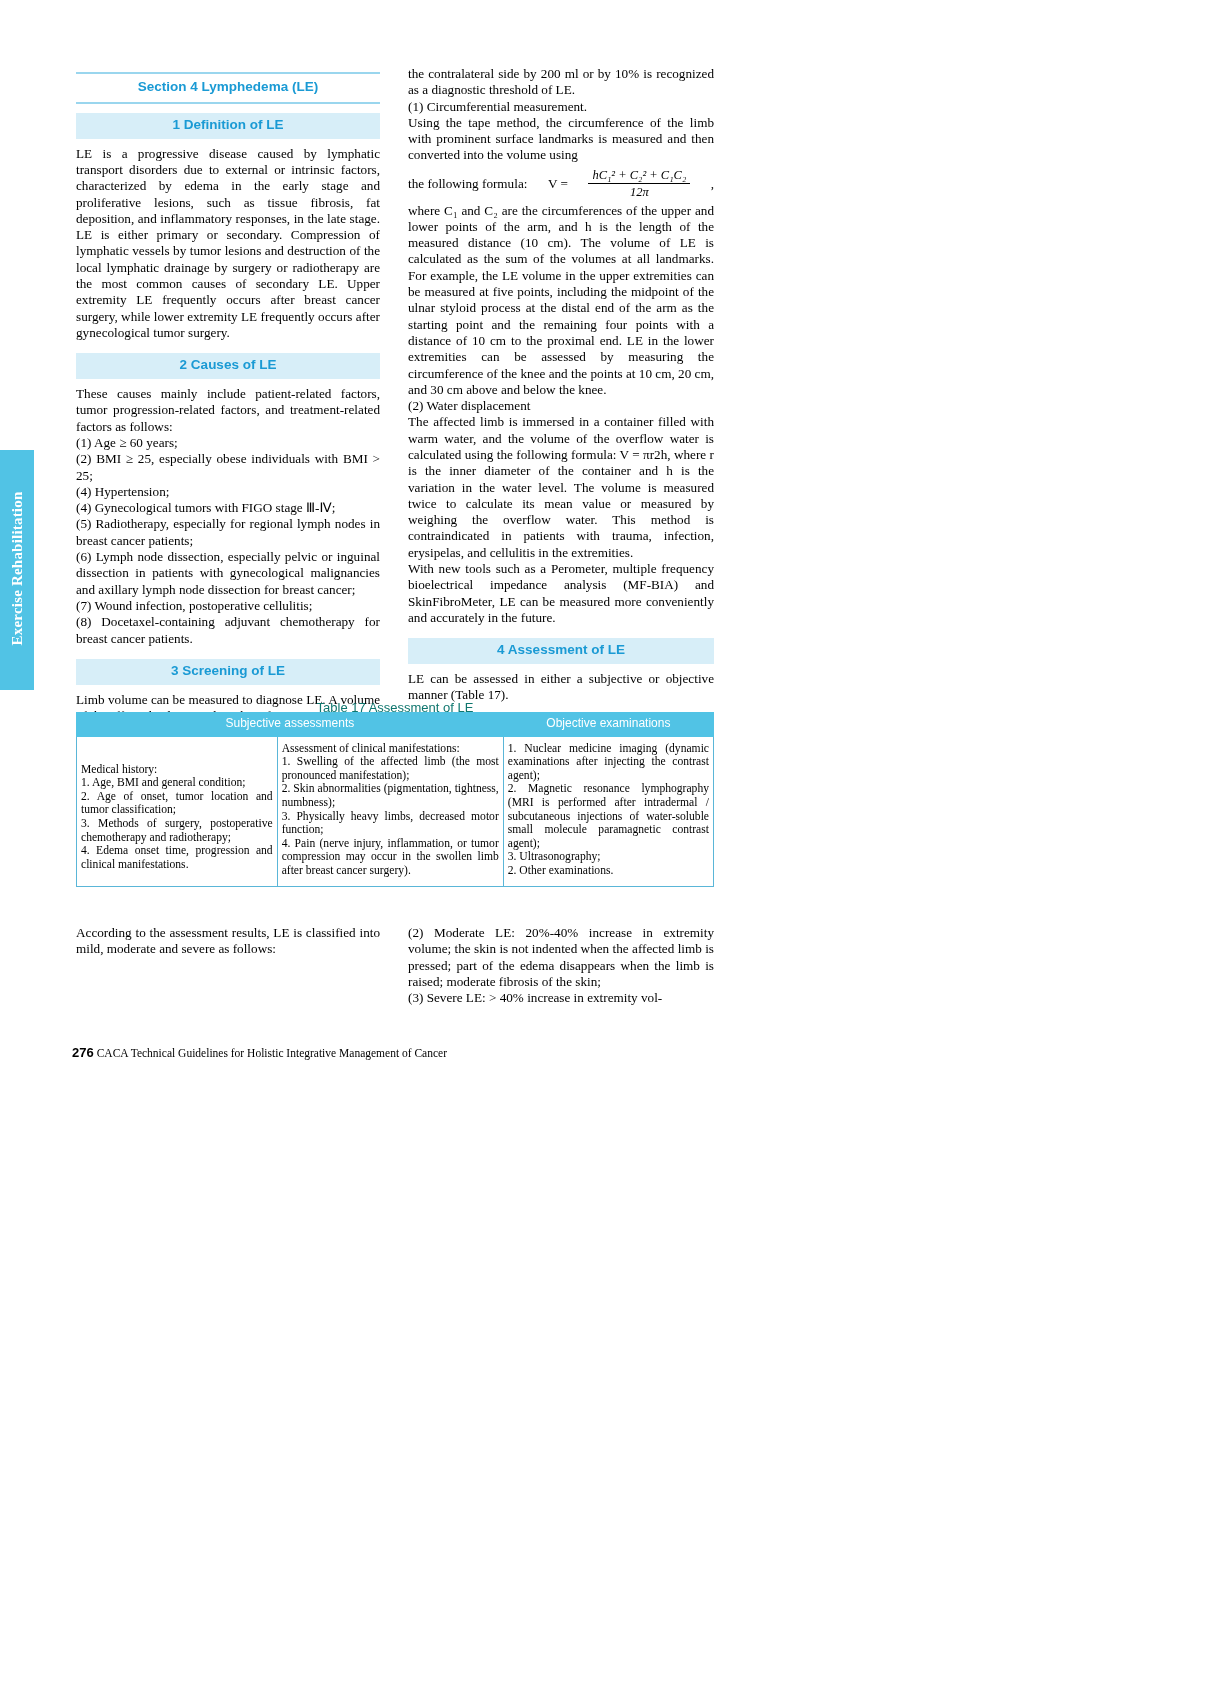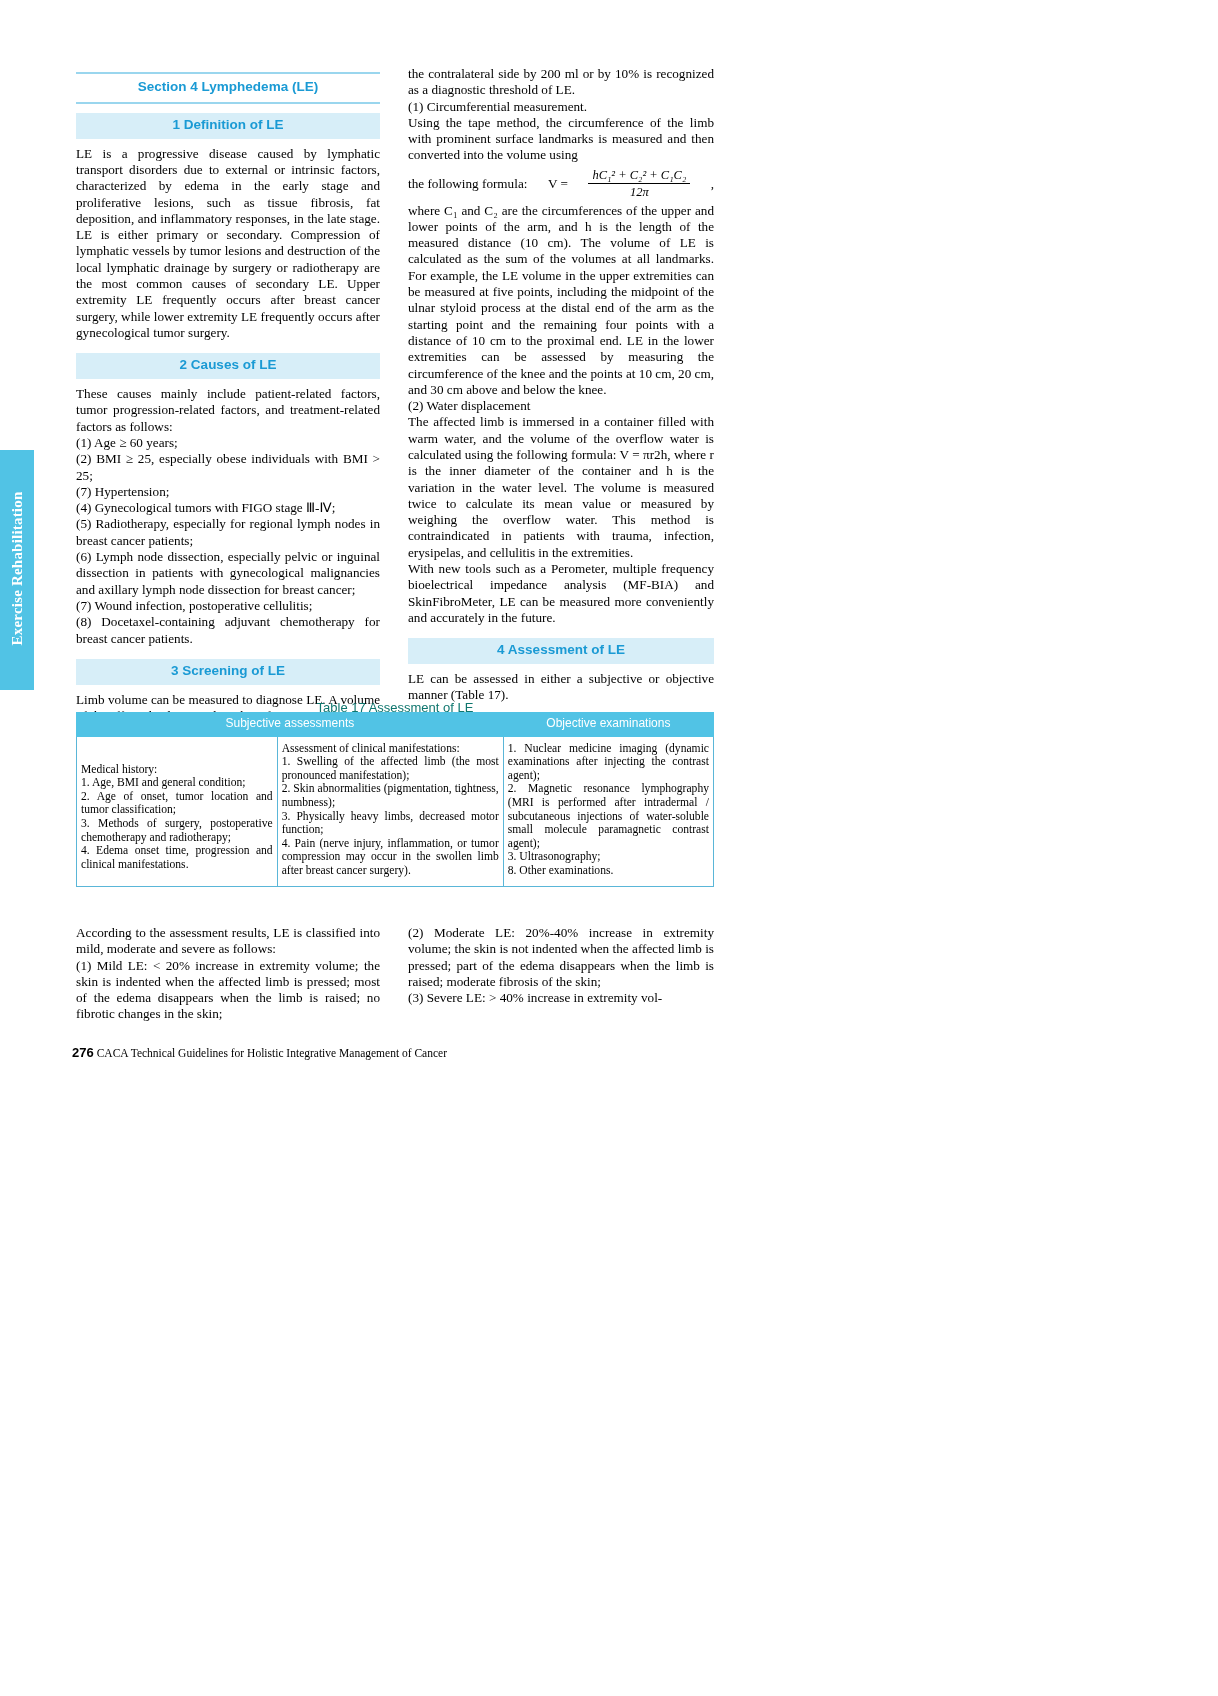--- a/index.html
+++ b/index.html
@@ -199,21 +199,21 @@
   <div class="col-left">
     <div class="section-title top">Section 4 Lymphedema (LE)</div>
     <div class="section-title">1 Definition of LE</div>
     <p>LE is a progressive disease caused by lymphatic transport disorders due to external or intrinsic factors, characterized by edema in the early stage and proliferative lesions, such as tissue fibrosis, fat deposition, and inflammatory responses, in the late stage. LE is either primary or secondary. Compression of lymphatic vessels by tumor lesions and destruction of the local lymphatic drainage by surgery or radiotherapy are the most common causes of secondary LE. Upper extremity LE frequently occurs after breast cancer surgery, while lower extremity LE frequently occurs after gynecological tumor surgery.</p>
 
     <div class="spacer-12"></div>
     <div class="section-title">2 Causes of LE</div>
     <p>These causes mainly include patient-related factors, tumor progression-related factors, and treatment-related factors as follows:</p>
     <p>(1) Age ≥ 60 years;</p>
     <p>(2) BMI ≥ 25, especially obese individuals with BMI &gt; 25;</p>
-    <p>(7) Hypertension;</p>
+    <p>(4) Hypertension;</p>
     <p>(4) Gynecological tumors with FIGO stage Ⅲ-Ⅳ;</p>
     <p>(5) Radiotherapy, especially for regional lymph nodes in breast cancer patients;</p>
     <p>(6) Lymph node dissection, especially pelvic or inguinal dissection in patients with gynecological malignancies and axillary lymph node dissection for breast cancer;</p>
     <p>(7) Wound infection, postoperative cellulitis;</p>
     <p>(8) Docetaxel-containing adjuvant chemotherapy for breast cancer patients.</p>
 
     <div class="spacer-12"></div>
     <div class="section-title">3 Screening of LE</div>
     <p>Limb volume can be measured to diagnose LE. A volume of the affected side exceeding that of</p>
   </div>
@@ -270,29 +270,28 @@
           <span class="cell-line">Assessment of clinical manifestations:</span>
           <span class="cell-line">1. Swelling of the affected limb (the most pronounced manifestation);</span>
           <span class="cell-line">2. Skin abnormalities (pigmentation, tightness, numbness);</span>
           <span class="cell-line">3. Physically heavy limbs, decreased motor function;</span>
           <span class="cell-line">4. Pain (nerve injury, inflammation, or tumor compression may occur in the swollen limb after breast cancer surgery).</span>
         </td>
         <td>
           <span class="cell-line">1. Nuclear medicine imaging (dynamic examinations after injecting the contrast agent);</span>
           <span class="cell-line">2. Magnetic resonance lymphography (MRI is performed after intradermal / subcutaneous injections of water-soluble small molecule paramagnetic contrast agent);</span>
           <span class="cell-line">3. Ultrasonography;</span>
-          <span class="cell-line">8. Other examinations.</span>
+          <span class="cell-line">2. Other examinations.</span>
         </td>
       </tr>
     </tbody>
   </table>
 
   <div class="bottom-left">
     <p>According to the assessment results, LE is classified into mild, moderate and severe as follows:</p>
-    <p>(1) Mild LE: &lt; 20% increase in extremity volume; the skin is indented when the affected limb is pressed; most of the edema disappears when the limb is raised; no fibrotic changes in the skin;</p>
   </div>
   <div class="bottom-right">
     <p>(2) Moderate LE: 20%-40% increase in extremity volume; the skin is not indented when the affected limb is pressed; part of the edema disappears when the limb is raised; moderate fibrosis of the skin;</p>
     <p>(3) Severe LE: &gt; 40% increase in extremity vol-</p>
   </div>
 
   <div class="footer">
     <span class="pg">276</span>
     <span class="ft">CACA Technical Guidelines for Holistic Integrative Management of Cancer</span>
   </div>

